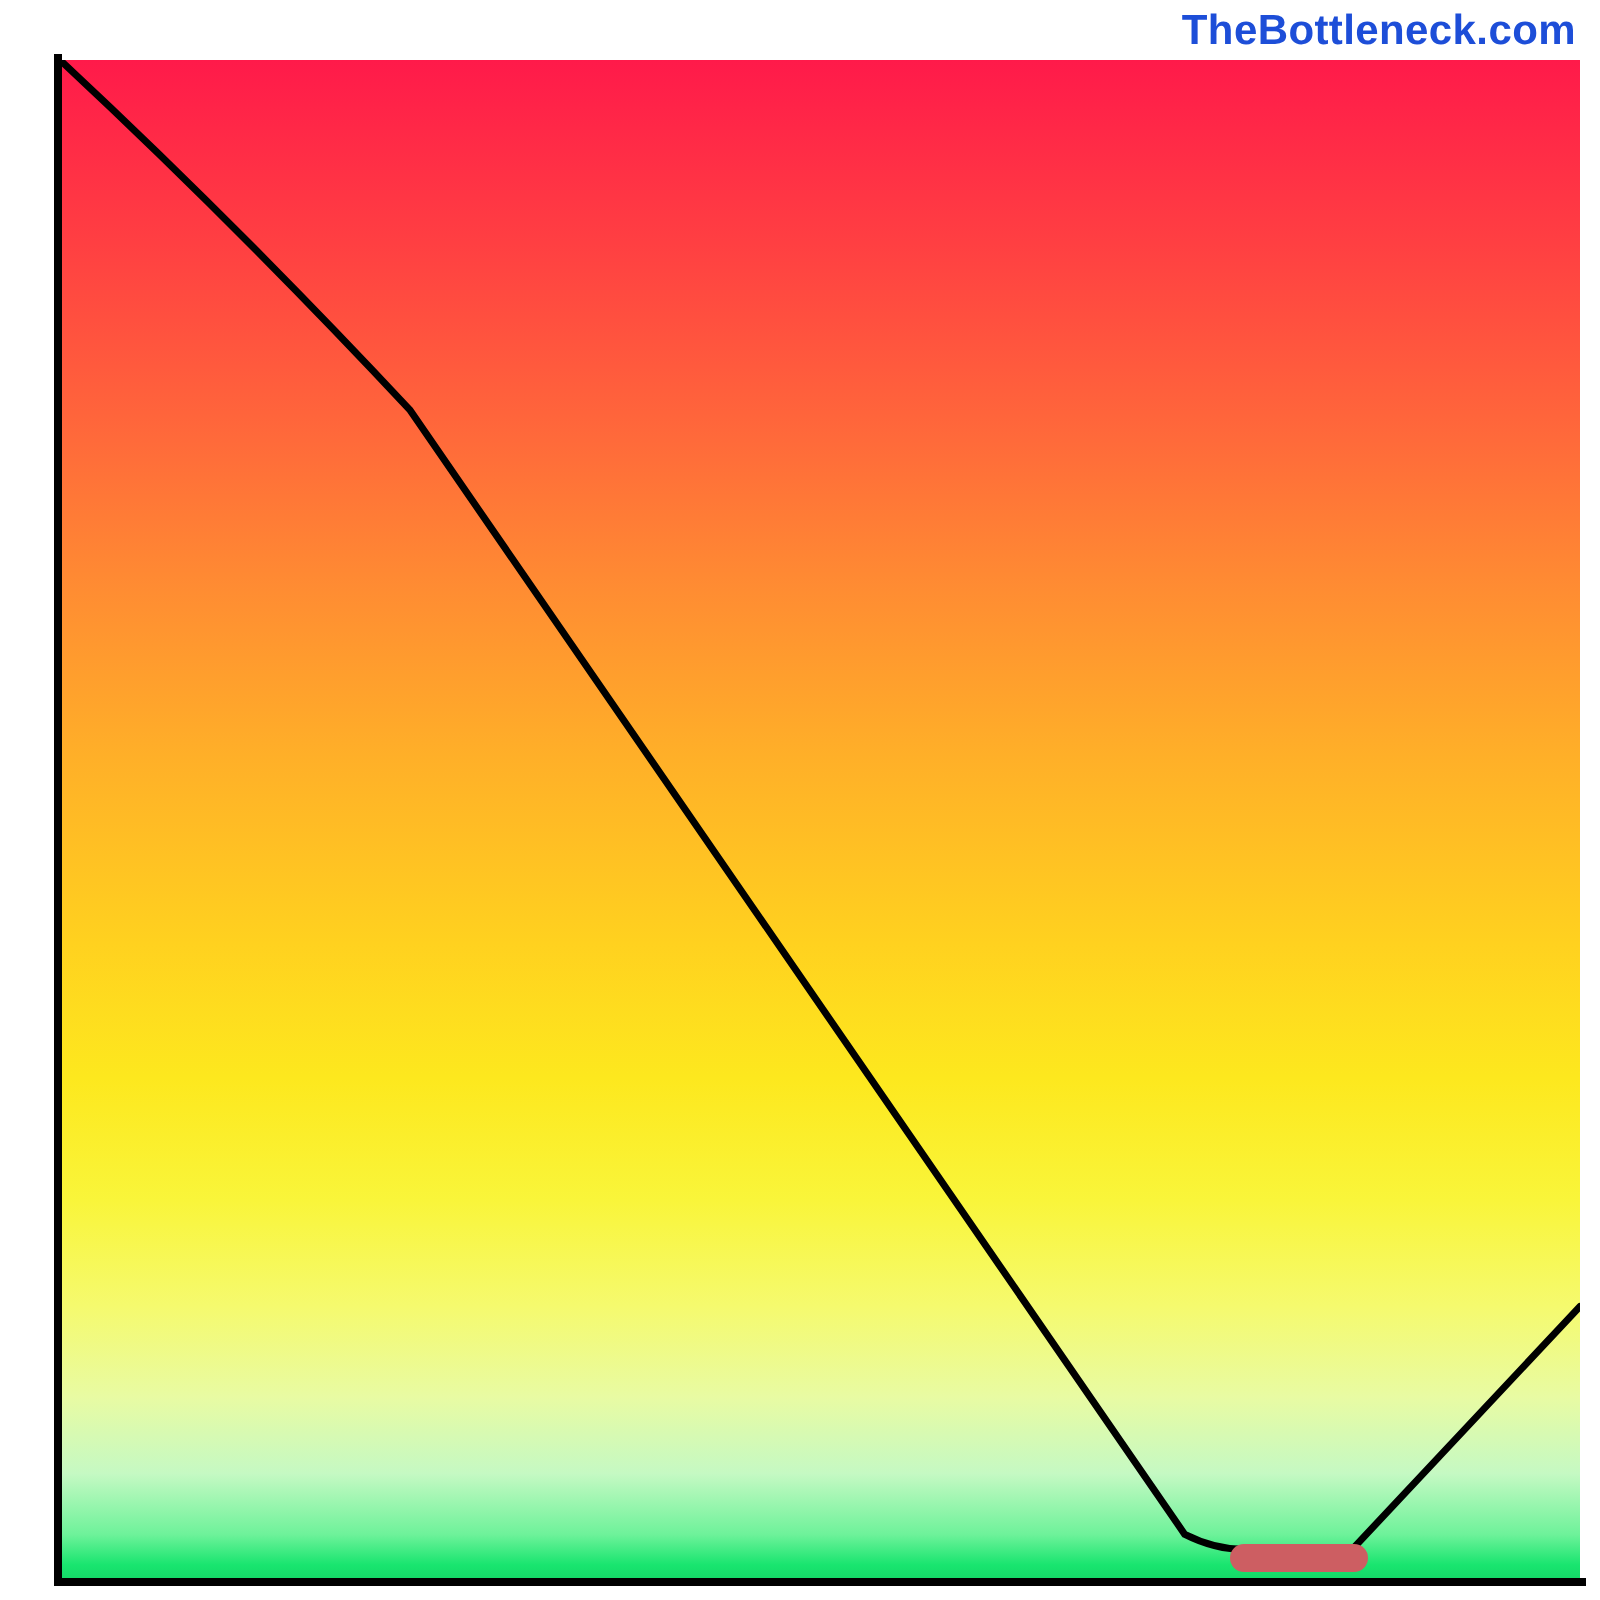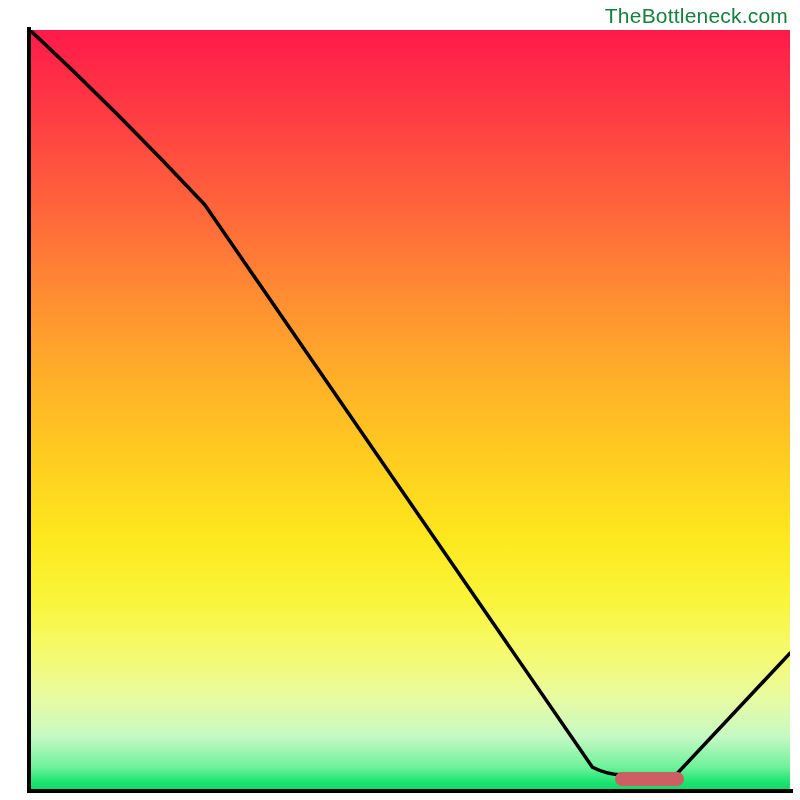--- a/index.html
+++ b/index.html
@@ -8,22 +8,22 @@
     height: 800px;
     background: #ffffff;
     position: relative;
     font-family: Arial, sans-serif;
   }
   .watermark {
     position: absolute;
     top: 4px;
     right: 12px;
     font-size: 21px;
-    font-weight: 400;
-    color: #15803d;
+    font-weight: 700;
+    color: #1d4ed8;
     letter-spacing: 0.2px;
     z-index: 10;
   }
   .chart-area {
     position: absolute;
     left: 30px;
     top: 30px;
     width: 760px;
     height: 760px;
   }

